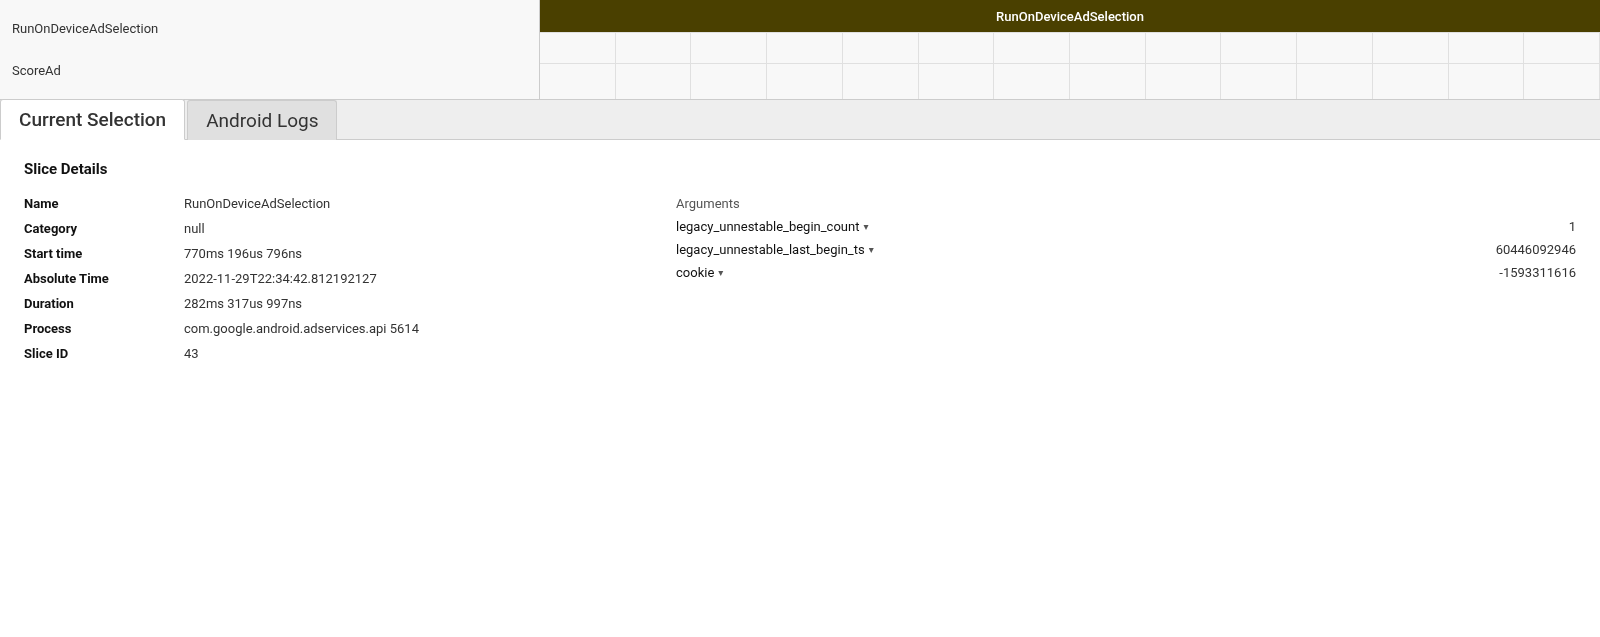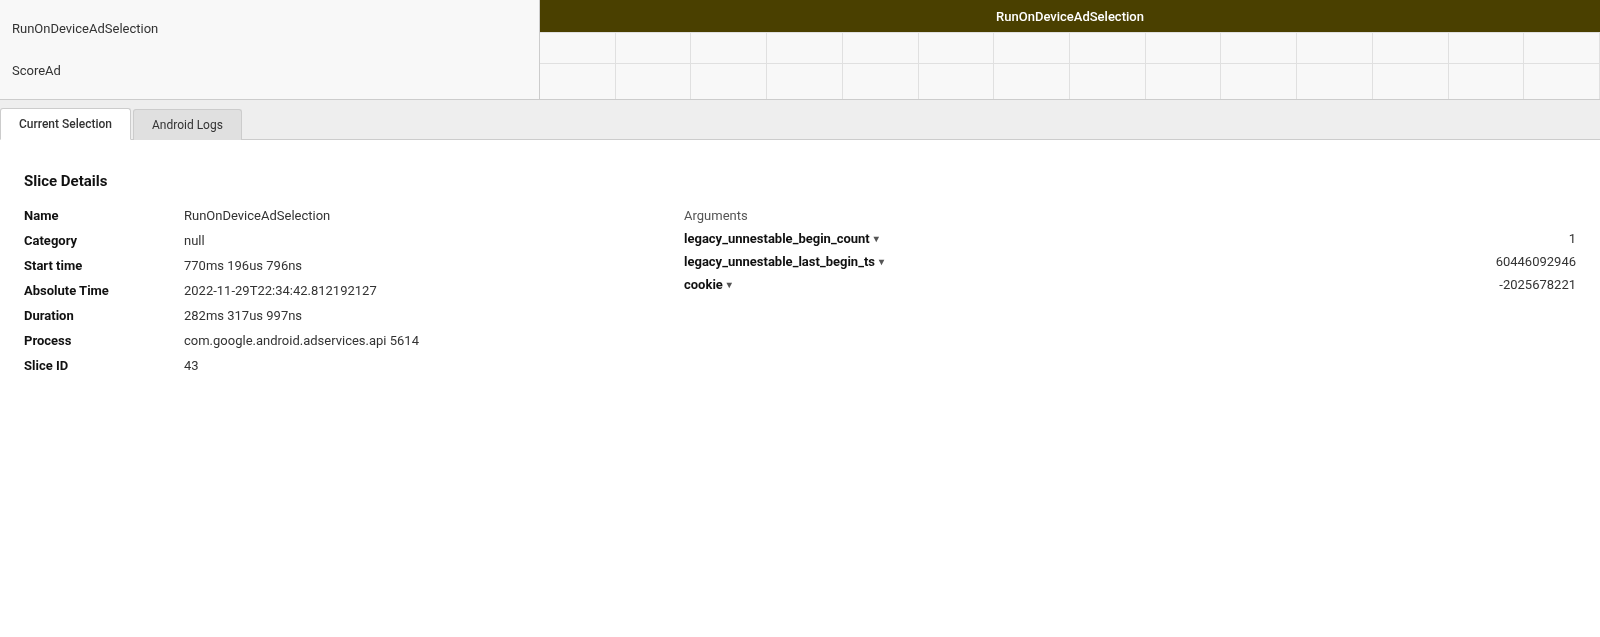--- a/index.html
+++ b/index.html
@@ -79,51 +79,51 @@
       background: #eeeeee;
       border-bottom: 1px solid #ccc;
       padding: 0 0 0 0;
       height: 40px;
     }
     .tab {
       padding: 8px 18px;
       border: 1px solid #ccc;
       border-bottom: none;
       cursor: pointer;
-      font-size: 12px;
+      font-size: 19px;
       background: #e0e0e0;
       color: #333;
       margin-right: 2px;
       border-radius: 3px 3px 0 0;
       position: relative;
       top: 1px;
     }
     .tab.active {
       background: #fff;
       border-bottom: 1px solid #fff;
       font-weight: 500;
       z-index: 1;
     }
 
     
     .main-content {
-      padding: 32px 24px;
+      padding: 20px 24px;
       background: #fff;
     }
     .section-title {
       font-size: 15px;
       font-weight: 700;
       margin-bottom: 18px;
       color: #111;
     }
 
     
     .details-outer {
       display: flex;
-      gap: 40px;
+      gap: 32px;
     }
     .details-left {
       flex: 0 0 620px;
     }
     .details-right {
       flex: 1;
     }
 
     
     .detail-row {
@@ -145,21 +145,21 @@
 
     
     .args-title {
       font-size: 13px;
       font-weight: 400;
       color: #555;
       margin-bottom: 8px;
     }
     .arg-key {
       font-size: 13px;
-      font-weight: 700;
+      font-weight: 400;
       color: #111;
       display: flex;
       align-items: center;
       gap: 4px;
       text-align: right;
     }
     .arg-dropdown {
       display: inline-block;
       font-size: 10px;
       color: #555;
@@ -281,18 +281,18 @@
               <span>legacy_unnestable_last_begin_ts</span>
               <span class="arg-dropdown"> ▾</span>
             </span>
             <span class="arg-value">60446092946</span>
           </div>
           <div class="args-row-wrap">
             <span class="arg-key">
               <span>cookie</span>
               <span class="arg-dropdown"> ▾</span>
             </span>
-            <span class="arg-value">-2025678221</span>
+            <span class="arg-value">-1593311616</span>
           </div>
         </div>
     </div>
   </div>
 </div>
 
 </body></html>

